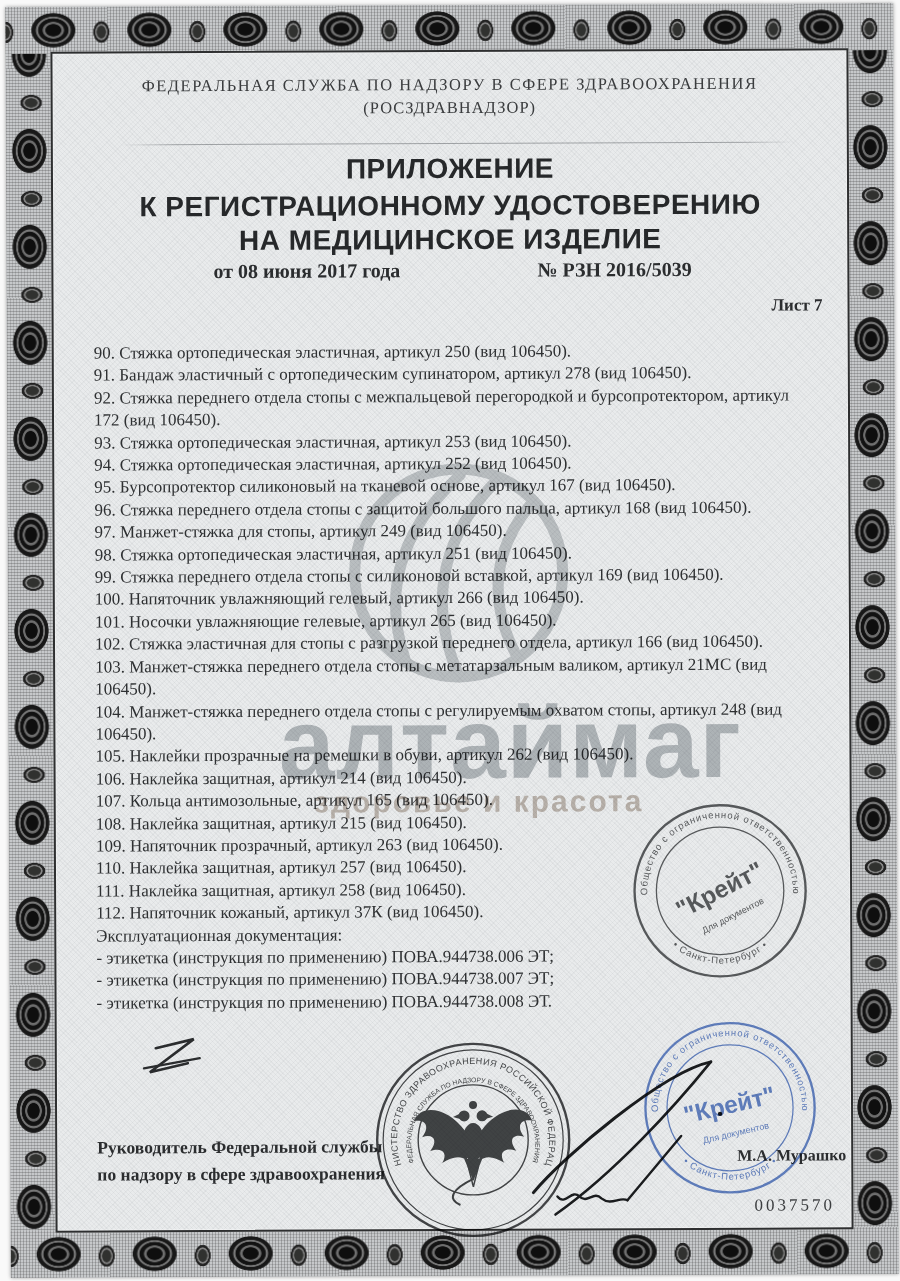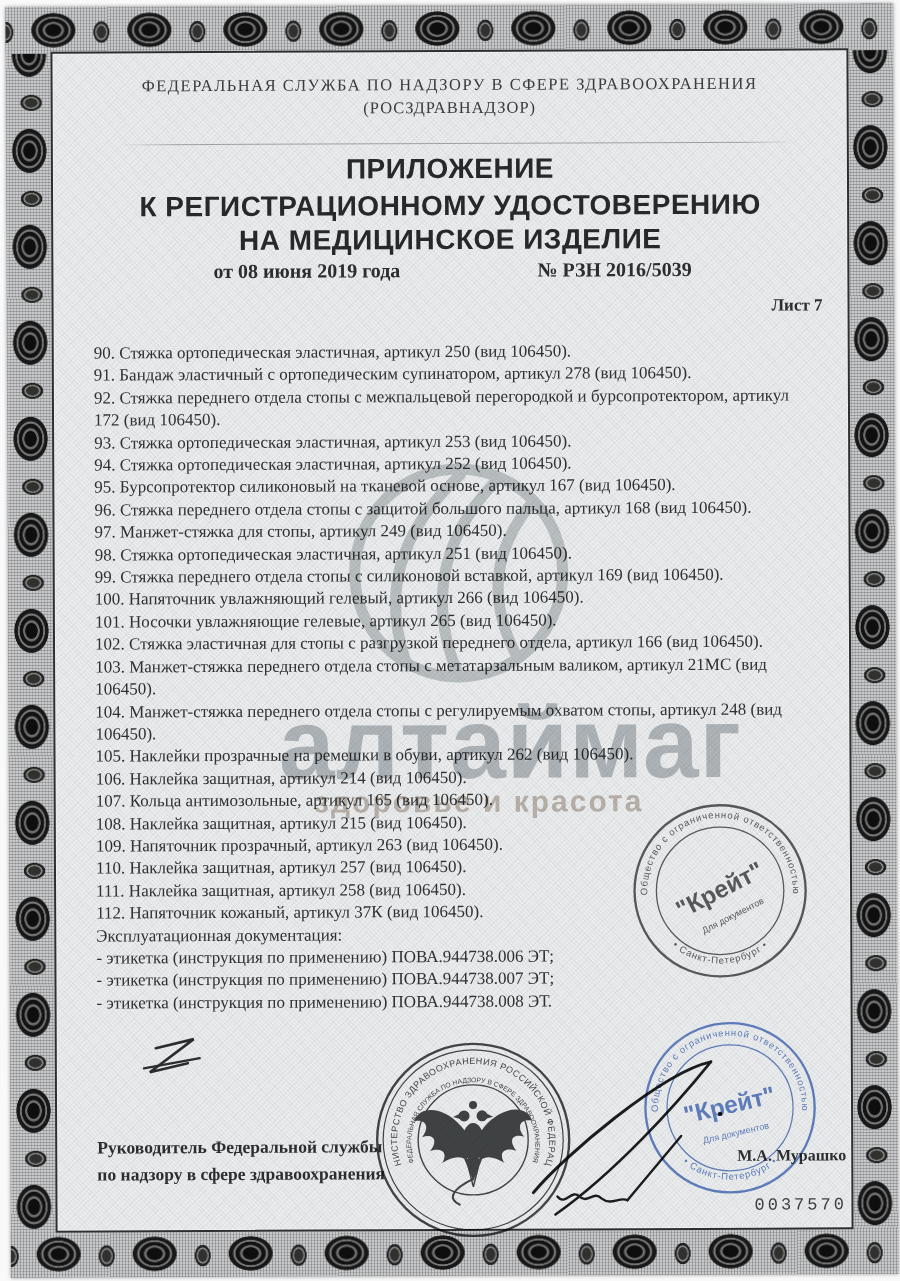--- a/index.html
+++ b/index.html
@@ -64,21 +64,21 @@
   .daterow .d2{position:absolute;left:487px;margin-left:44px;}
   .sheet{position:absolute;top:292px;right:72px;font-weight:bold;font-size:17px;color:#2b2d2f;}
   .list{position:absolute;left:87px;top:336px;width:724px;
         font-size:17px;line-height:22.4px;color:#2e3032;}
   .list p{margin:0;}
   .docs-h{margin-top:1px;}
   .zmark{position:absolute;left:130px;top:1028px;}
   .sig{position:absolute;left:87px;top:1128px;font-weight:bold;font-size:17.5px;line-height:27px;color:#2b2d2f;}
   .sig-name{position:absolute;left:727px;top:1143px;font-weight:bold;font-size:16px;color:#2b2d2f;white-space:nowrap;}
   .serial{position:absolute;left:744px;top:1192px;
-        font-family:Liberation Mono, monospace;font-size:17px;letter-spacing:3px;color:#3c3e40;}
+        font-family:Liberation Serif, serif;font-size:17px;letter-spacing:3px;color:#3c3e40;}
   
   .wm{position:absolute;mix-blend-mode:multiply;pointer-events:none;}
   .wm-logo{left:335px;top:452px;width:232px;height:232px;opacity:.42;}
   .wm-brand{left:222px;top:688px;width:560px;text-align:center;
         font-family:"Liberation Sans", sans-serif;font-weight:bold;
         font-size:100px;line-height:100px;color:#7e858b;opacity:.5;letter-spacing:1px;}
   .wm-tag{left:290px;top:780px;width:360px;text-align:center;
         font-family:"Liberation Sans", sans-serif;font-weight:bold;
         font-size:30px;color:#a8988b;opacity:.62;letter-spacing:2px;}
   .stamp{position:absolute;mix-blend-mode:multiply;}
@@ -102,21 +102,21 @@
   <div class="content">
     <div class="org">ФЕДЕРАЛЬНАЯ СЛУЖБА ПО НАДЗОРУ В СФЕРЕ ЗДРАВООХРАНЕНИЯ</div>
     <div class="org2">(РОСЗДРАВНАДЗОР)</div>
     <div class="divider"></div>
 
     <div class="title t1">ПРИЛОЖЕНИЕ</div>
     <div class="title t2">К РЕГИСТРАЦИОННОМУ УДОСТОВЕРЕНИЮ</div>
     <div class="title t3">НА МЕДИЦИНСКОЕ ИЗДЕЛИЕ</div>
 
     <div class="daterow">
-      <span class="d1">от  08 июня 2019 года</span>
+      <span class="d1">от  08 июня 2017 года</span>
       <span class="d2">№  РЗН 2016/5039</span>
     </div>
     <div class="sheet">Лист  7</div>
 
     <div class="list">
       <p>90. Стяжка ортопедическая эластичная, артикул 250 (вид 106450).</p>
       <p>91. Бандаж эластичный с ортопедическим супинатором, артикул 278 (вид 106450).</p>
       <p>92. Стяжка переднего отдела стопы с межпальцевой перегородкой и бурсопротектором, артикул 172 (вид 106450).</p>
       <p>93. Стяжка ортопедическая эластичная, артикул 253 (вид 106450).</p>
       <p>94. Стяжка ортопедическая эластичная, артикул 252 (вид 106450).</p>

